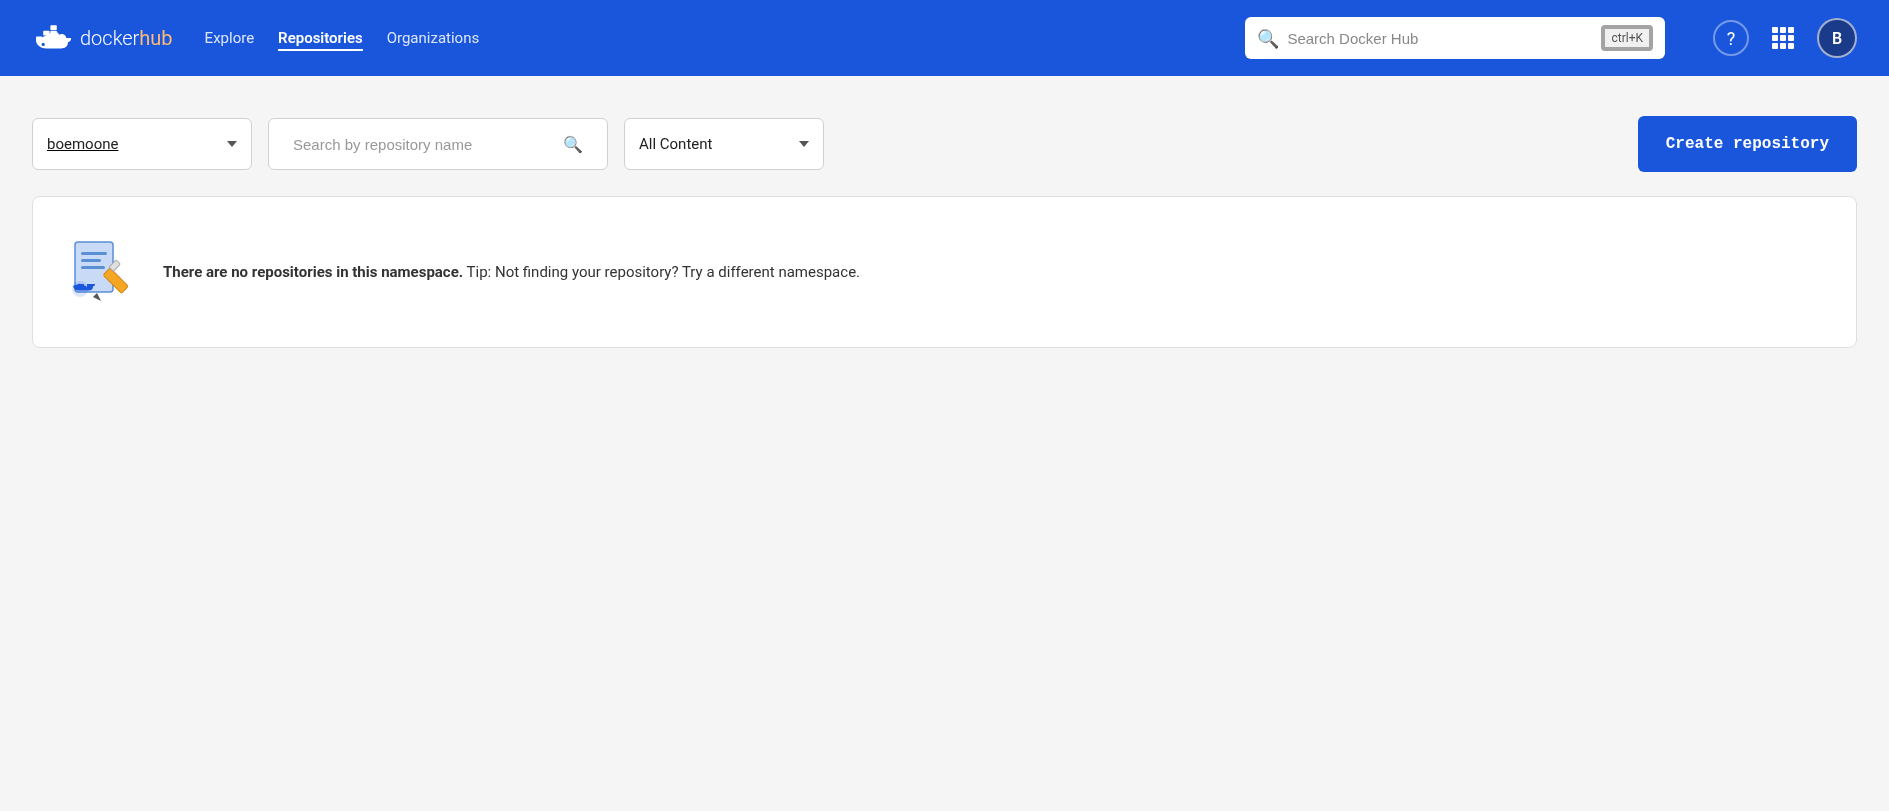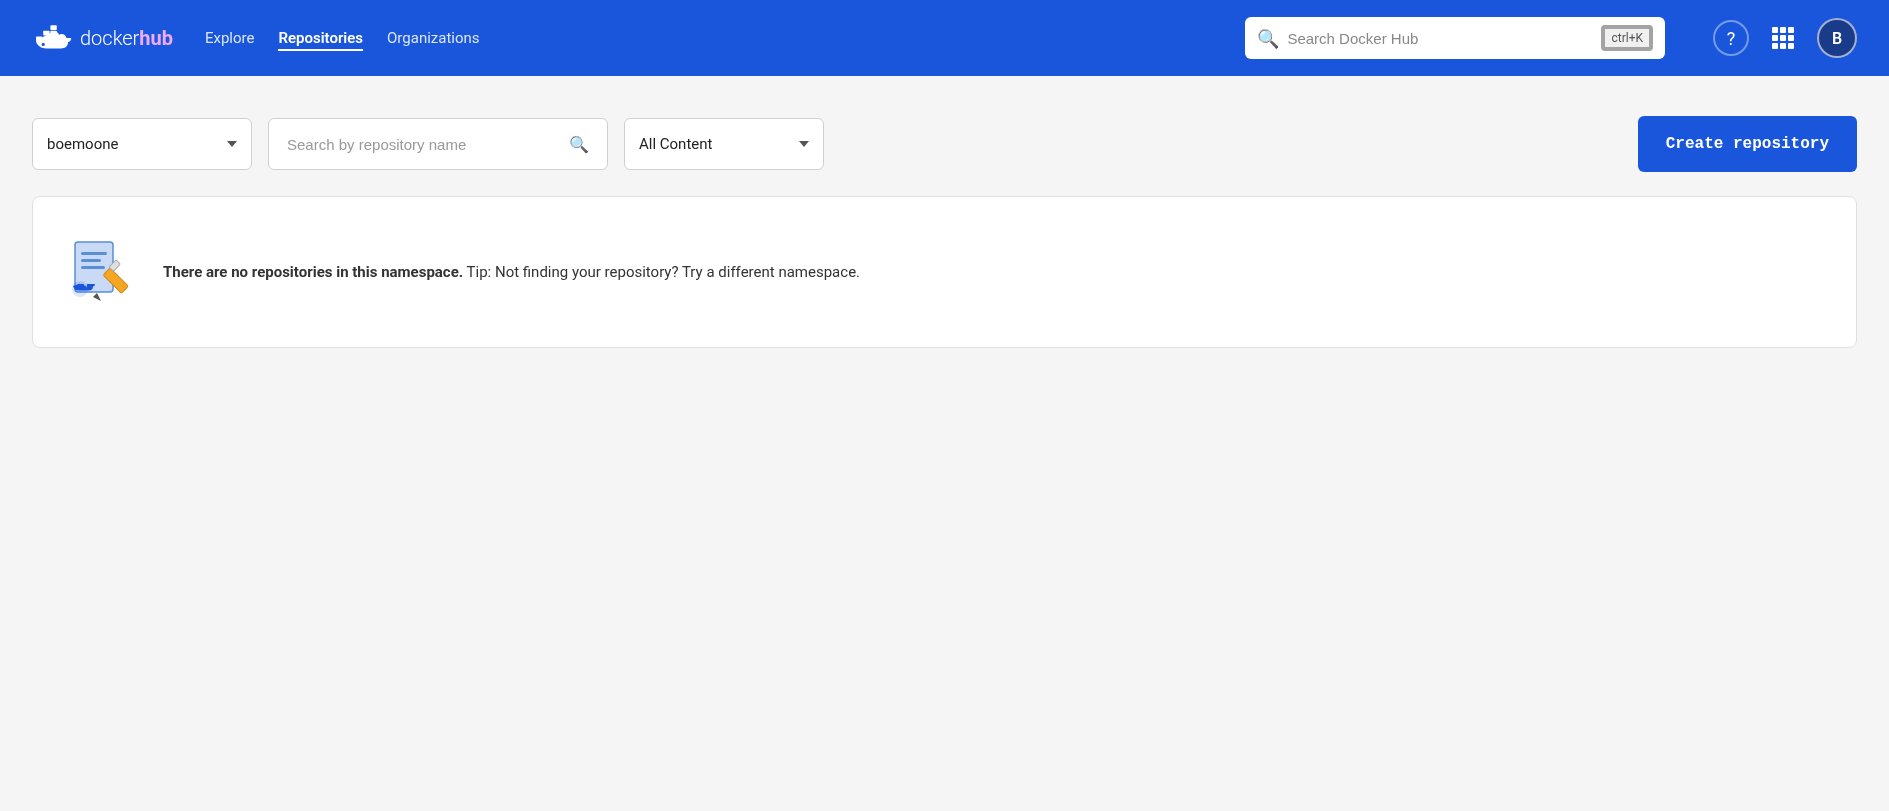--- a/index.html
+++ b/index.html
@@ -33,23 +33,23 @@
       display: flex;
       align-items: baseline;
       gap: 0;
     }
     .logo-docker {
       color: #ffffff;
       font-size: 20px;
       font-weight: 300;
     }
     .logo-hub {
-      color: #f0abfc;
+      color: #fdba74;
       font-size: 20px;
-      font-weight: 700;
+      font-weight: 400;
     }
     .nav-links {
       display: flex;
       align-items: center;
       gap: 24px;
       flex: 1;
     }
     .nav-link {
       color: rgba(255,255,255,0.85);
       font-size: 15px;
@@ -155,40 +155,41 @@
       display: flex;
       align-items: center;
       background: #ffffff;
       border: 1px solid #d0d0d0;
       border-radius: 6px;
       padding: 0 14px;
       height: 52px;
       min-width: 220px;
       cursor: pointer;
       gap: 8px;
+      text-decoration: underline;
     }
     .namespace-select span {
       flex: 1;
       font-size: 15px;
       color: #222;
     }
     .chevron-down {
       width: 0;
       height: 0;
       border-left: 5px solid transparent;
       border-right: 5px solid transparent;
       border-top: 6px solid #555;
     }
     .repo-search {
       display: flex;
       align-items: center;
       background: #ffffff;
       border: 1px solid #d0d0d0;
       border-radius: 6px;
-      padding: 0 18px;
+      padding: 0 24px;
       height: 52px;
       min-width: 340px;
       gap: 8px;
     }
     .repo-search input {
       border: none;
       outline: none;
       font-size: 15px;
       color: #333;
       flex: 1;

